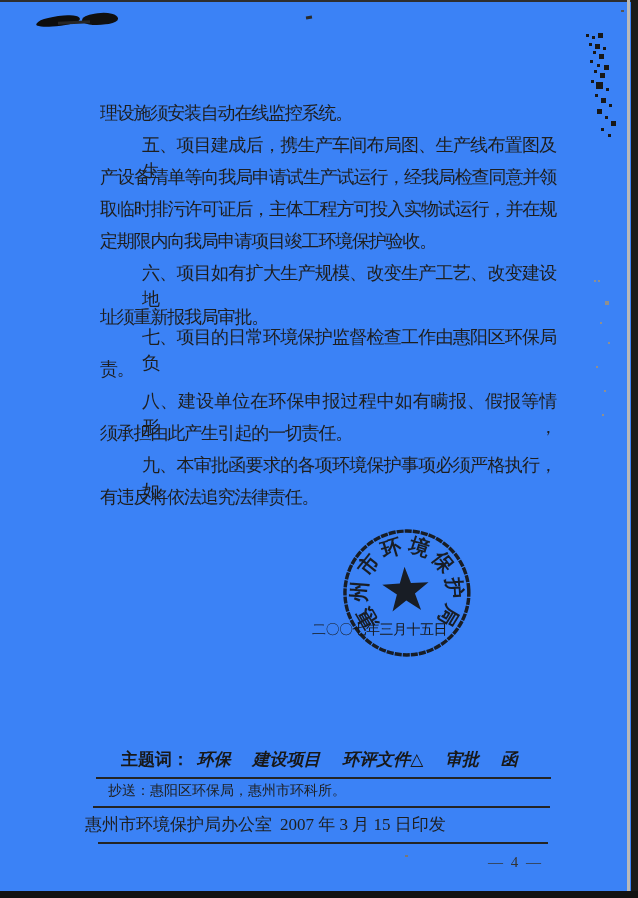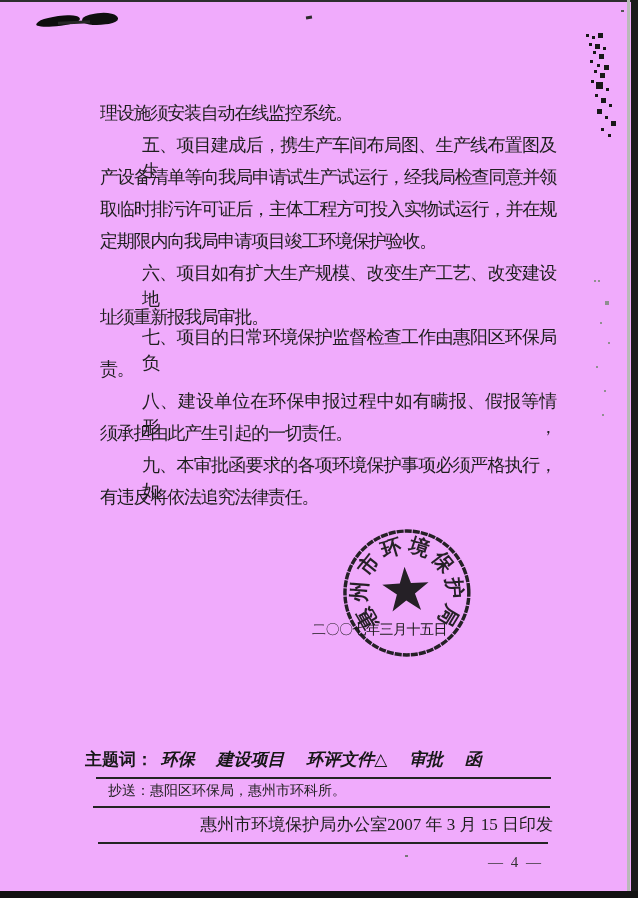--- a/index.html
+++ b/index.html
@@ -1,19 +1,19 @@
 <!DOCTYPE html>
 <html><head>
 <meta charset="utf-8">
 <style>
   html,body{margin:0;padding:0;background:#e8e8e8;}
   .page{
     position:relative;
     width:638px;height:898px;
-    background:#f0abfc;
+    background:#3b82f6;
     overflow:hidden;
     font-family:"Liberation Serif","DejaVu Serif",serif;
     color:#1f1f1f;
   }
   
   .edge-top{position:absolute;left:0;top:0;width:638px;height:2px;background:#2e2e2e;}
   .edge-right-soft{position:absolute;left:627px;top:0;width:3px;height:898px;background:#b9b9b9;}
   .edge-right{position:absolute;left:631px;top:0;width:7px;height:898px;background:#1b1b1b;}
   .edge-bottom{position:absolute;left:0;top:891px;width:638px;height:7px;background:#121212;}
 
@@ -51,28 +51,28 @@
   .stamp-text{font-family:"Liberation Serif","DejaVu Serif",serif;font-size:20px;letter-spacing:4px;
     fill:#161616;font-weight:bold;}
   .date-line{position:absolute;left:312px;top:621px;width:180px;z-index:3;
     font-size:14px;letter-spacing:-0.5px;white-space:nowrap;color:#161616;}
 
   
   .kw-row{position:absolute;left:85px;top:748px;width:470px;
     font-family:"Liberation Sans","DejaVu Sans",sans-serif;
     font-weight:bold;font-size:17px;white-space:nowrap;color:#181818;}
   .kw-row .kw{margin-right:17px;font-style:italic;}
-  .kw-label{margin-right:3px;}
+  .kw-label{margin-right:3px;margin-left:36px;}
   .rule{position:absolute;height:2px;background:#242424;}
   .r1{left:96px;top:777px;width:455px;}
   .r2{left:93px;top:806px;width:457px;}
   .r3{left:98px;top:842px;width:450px;}
   .cc-row{position:absolute;left:108px;top:782px;font-size:14px;white-space:nowrap;color:#1e1e1e;}
   .office-row{position:absolute;left:85px;top:813px;width:468px;display:flex;
-    justify-content:flex-end;font-size:17px;white-space:nowrap;color:#1e1e1e;}
+    justify-content:flex-start;font-size:17px;white-space:nowrap;color:#1e1e1e;gap:8px;}
   .page-number{position:absolute;left:488px;top:854px;font-size:15px;letter-spacing:2px;color:#333;}
 </style>
 </head>
 <body>
 
 <div class="page">
 
   <div class="edge-top"></div>
   <div class="edge-right-soft"></div>
   <div class="edge-right"></div>

